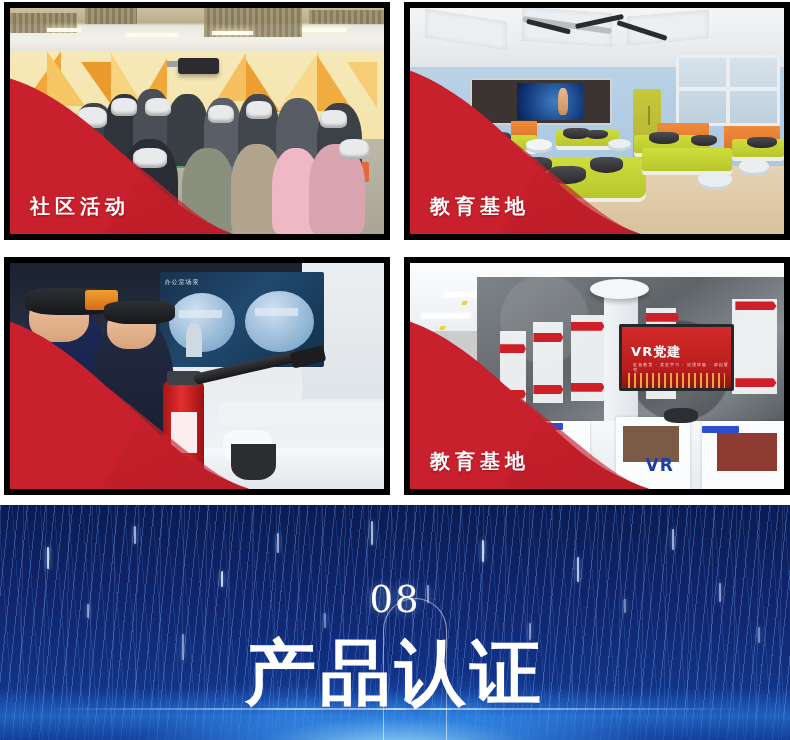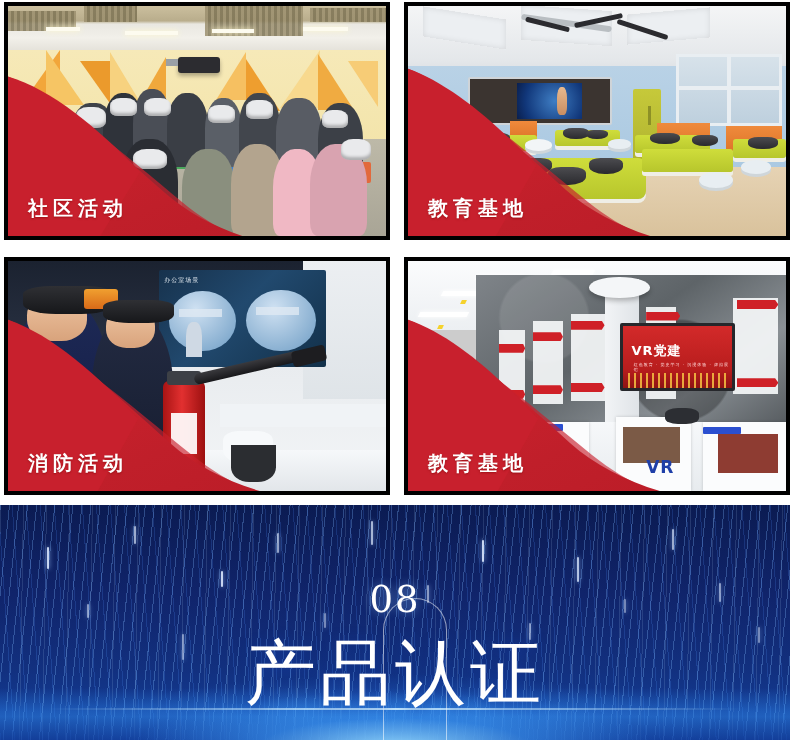--- a/index.html
+++ b/index.html
@@ -16,21 +16,21 @@
     position:absolute;left:0;top:0;width:790px;height:505px;
     display:grid;
     grid-template-columns:386px 386px;
     grid-template-rows:238px 238px;
     column-gap:14px;row-gap:17px;
     padding:2px 2px 0 4px;
     box-sizing:border-box;
   }
   .card{
     position:relative;overflow:hidden;
-    border:4px solid #000000;
+    border:6px solid #000000;
     box-sizing:border-box;
     background:#ccc;
   }
 
   
   .scene{position:absolute;inset:0;overflow:hidden;}
 
   
   .s1-ceiling{position:absolute;left:0;top:0;width:100%;height:23%;
     background:linear-gradient(180deg,#cbbf9e 0%,#b9ad8c 28%,#e9e7e1 34%,#f2f0ea 60%,#dcd9d0 100%);}
@@ -162,21 +162,21 @@
     border-radius:32px 32px 0 0;box-sizing:border-box;
   }
   .num{
     position:absolute;left:0;top:578px;width:790px;text-align:center;
     color:#ffffff;font-size:37px;font-weight:400;letter-spacing:2px;
     font-family:"DejaVu Serif","Liberation Serif",serif;
     text-shadow:0 0 10px rgba(140,200,255,.6);
   }
   .bigtitle{
     position:absolute;left:0;top:637px;width:790px;text-align:center;
-    color:#ffffff;font-size:71px;font-weight:normal;letter-spacing:4px;
+    color:#ffffff;font-size:71px;font-weight:bold;letter-spacing:4px;
     font-family:"DejaVu Sans","Liberation Sans",sans-serif;
     text-shadow:0 2px 14px rgba(20,60,160,.75);
     line-height:1;
   }
 </style>
 </head>
 <body>
 
 <div class="page">
 
@@ -365,21 +365,20 @@
             <linearGradient id="rg3b" x1="0" y1="0" x2="1" y2="0">
               <stop offset="0%" stop-color="#c8202d" stop-opacity="0.90"></stop>
               <stop offset="62%" stop-color="#c8202d" stop-opacity="0.55"></stop>
               <stop offset="100%" stop-color="#d03240" stop-opacity="0.40"></stop>
             </linearGradient>
           </defs>
           <path d="M0,66 C56,86 124,146 186,196 C246,244 324,264 392,256 L392,242 L0,242 Z" fill="url(#rg3b)"></path>
           <path d="M0,60 C48,78 108,134 164,184 C220,234 310,252 392,246 L392,242 L0,242 Z" fill="url(#rg3)"></path>
           <path d="M0,60 C44,74 92,116 132,160 L86,242 L0,242 Z" fill="#c8202d"></path>
         </svg>
-        <div class="label">消防活动</div>
       </div>
     </div>
 
     <div class="card">
       <div class="scene">
         <div class="s4-ceil"></div>
         <div class="s4-lamp" style="left:3%;top:22%;width:13%;"></div>
         <div class="s4-lamp" style="left:9%;top:13%;width:14%;"></div>
         <div class="s4-lamp" style="left:18%;top:6%;width:13%;"></div>
         <div class="s4-lamp" style="left:30%;top:11%;width:12%;"></div>

